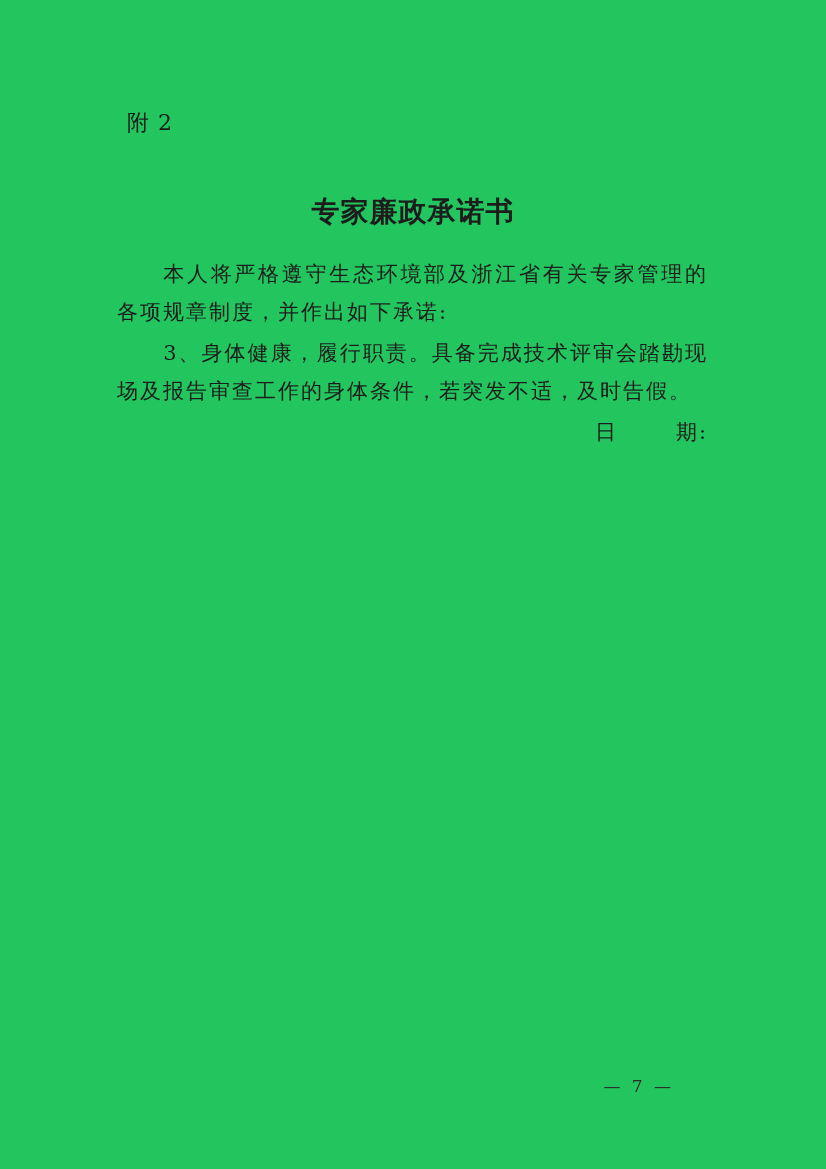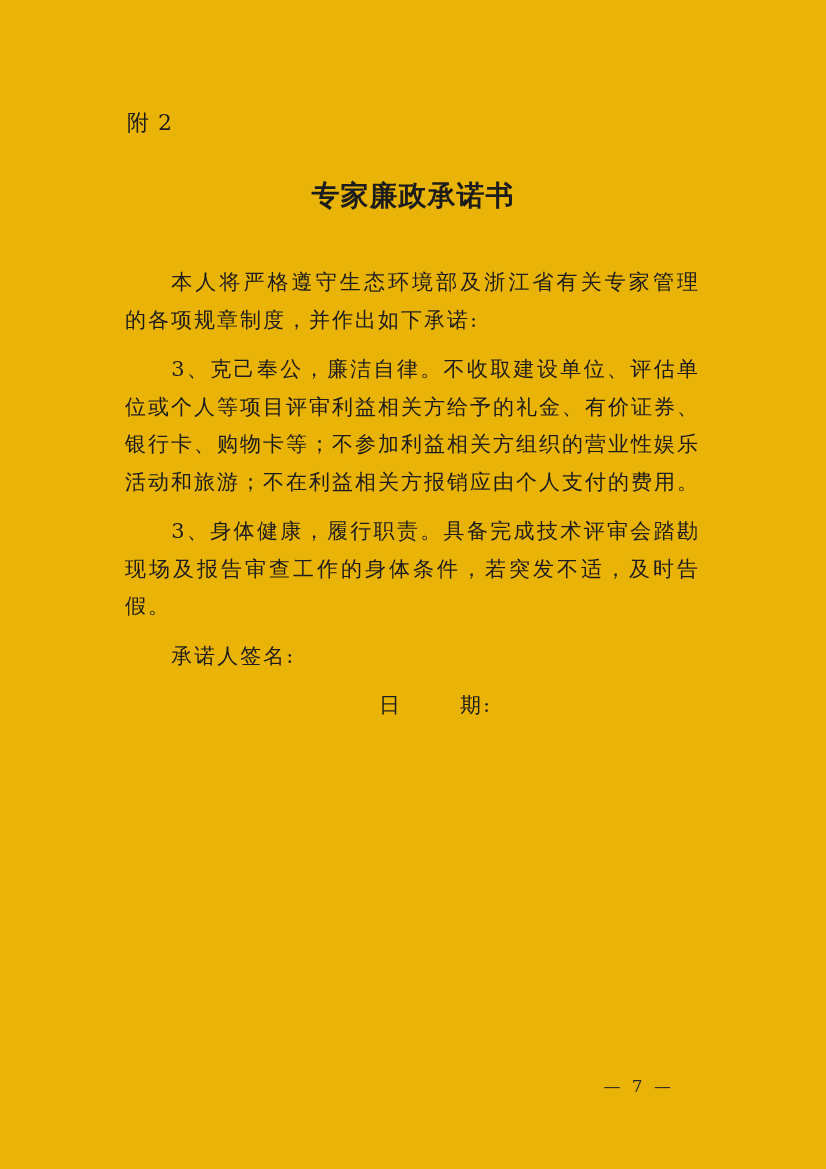--- a/index.html
+++ b/index.html
@@ -4,67 +4,67 @@
 <style>
   html, body {
     margin: 0;
     padding: 0;
     background: #ffffff;
   }
   .page {
     position: relative;
     width: 826px;
     height: 1169px;
-    background: #eab308;
+    background: #22c55e;
     overflow: hidden;
     font-family: "DejaVu Serif", "Liberation Serif", serif;
     color: #1c1c1c;
   }
   .attachment-label {
     position: absolute;
     left: 127px;
     top: 108px;
     font-size: 22px;
     letter-spacing: 1px;
   }
   .doc-title {
     position: absolute;
     left: 0;
     right: 0;
     top: 177px;
-    margin: 0;
+    margin: 16px;
     text-align: center;
     font-size: 28px;
     font-weight: bold;
     letter-spacing: 1px;
   }
   .doc-body {
     position: absolute;
     left: 113px;
     top: 252px;
     width: 599px;
     font-size: 21px;
     line-height: 37.5px;
     text-align: justify;
     letter-spacing: 2px;
   }
   .doc-body p {
-    margin: 12px;
+    margin: 4px;
     padding: 0;
     text-indent: 2.2em;
   }
   .sig-line {
     margin-top: 37.5px;
     padding-left: 47px;
     text-align: left;
     text-indent: 0;
   }
   .date-line {
     padding-left: 47px;
-    text-align: center;
+    text-align: right;
     text-indent: 0;
   }
   .date-gap {
     display: inline-block;
     width: 58px;
   }
   .page-number {
     position: absolute;
     top: 1076px;
     right: 152px;
@@ -77,26 +77,22 @@
 <body>
 
 <div class="page">
 
   <div class="attachment-label">附 2</div>
 
   <h1 class="doc-title">专家廉政承诺书</h1>
 
   <div class="doc-body">
     <p>本人将严格遵守生态环境部及浙江省有关专家管理的各项规章制度，并作出如下承诺:</p>
-    <p>3、克己奉公，廉洁自律。不收取建设单位、评估单位或个人等项目评审利益相关方给予的礼金、有价证券、银行卡、购物卡等；不参加利益相关方组织的营业性娱乐活动和旅游；不在利益相关方报销应由个人支付的费用。</p>
     <p>3、身体健康，履行职责。具备完成技术评审会踏勘现场及报告审查工作的身体条件，若突发不适，及时告假。</p>
 
-    <p class="sig-line">
-      <span>承诺人签名:</span>
-    </p>
 
     <p class="date-line">
       <span>日</span><span class="date-gap"></span><span>期:</span>
     </p>
   </div>
 
   <div class="page-number">— 7 —</div>
 
 </div>
 

